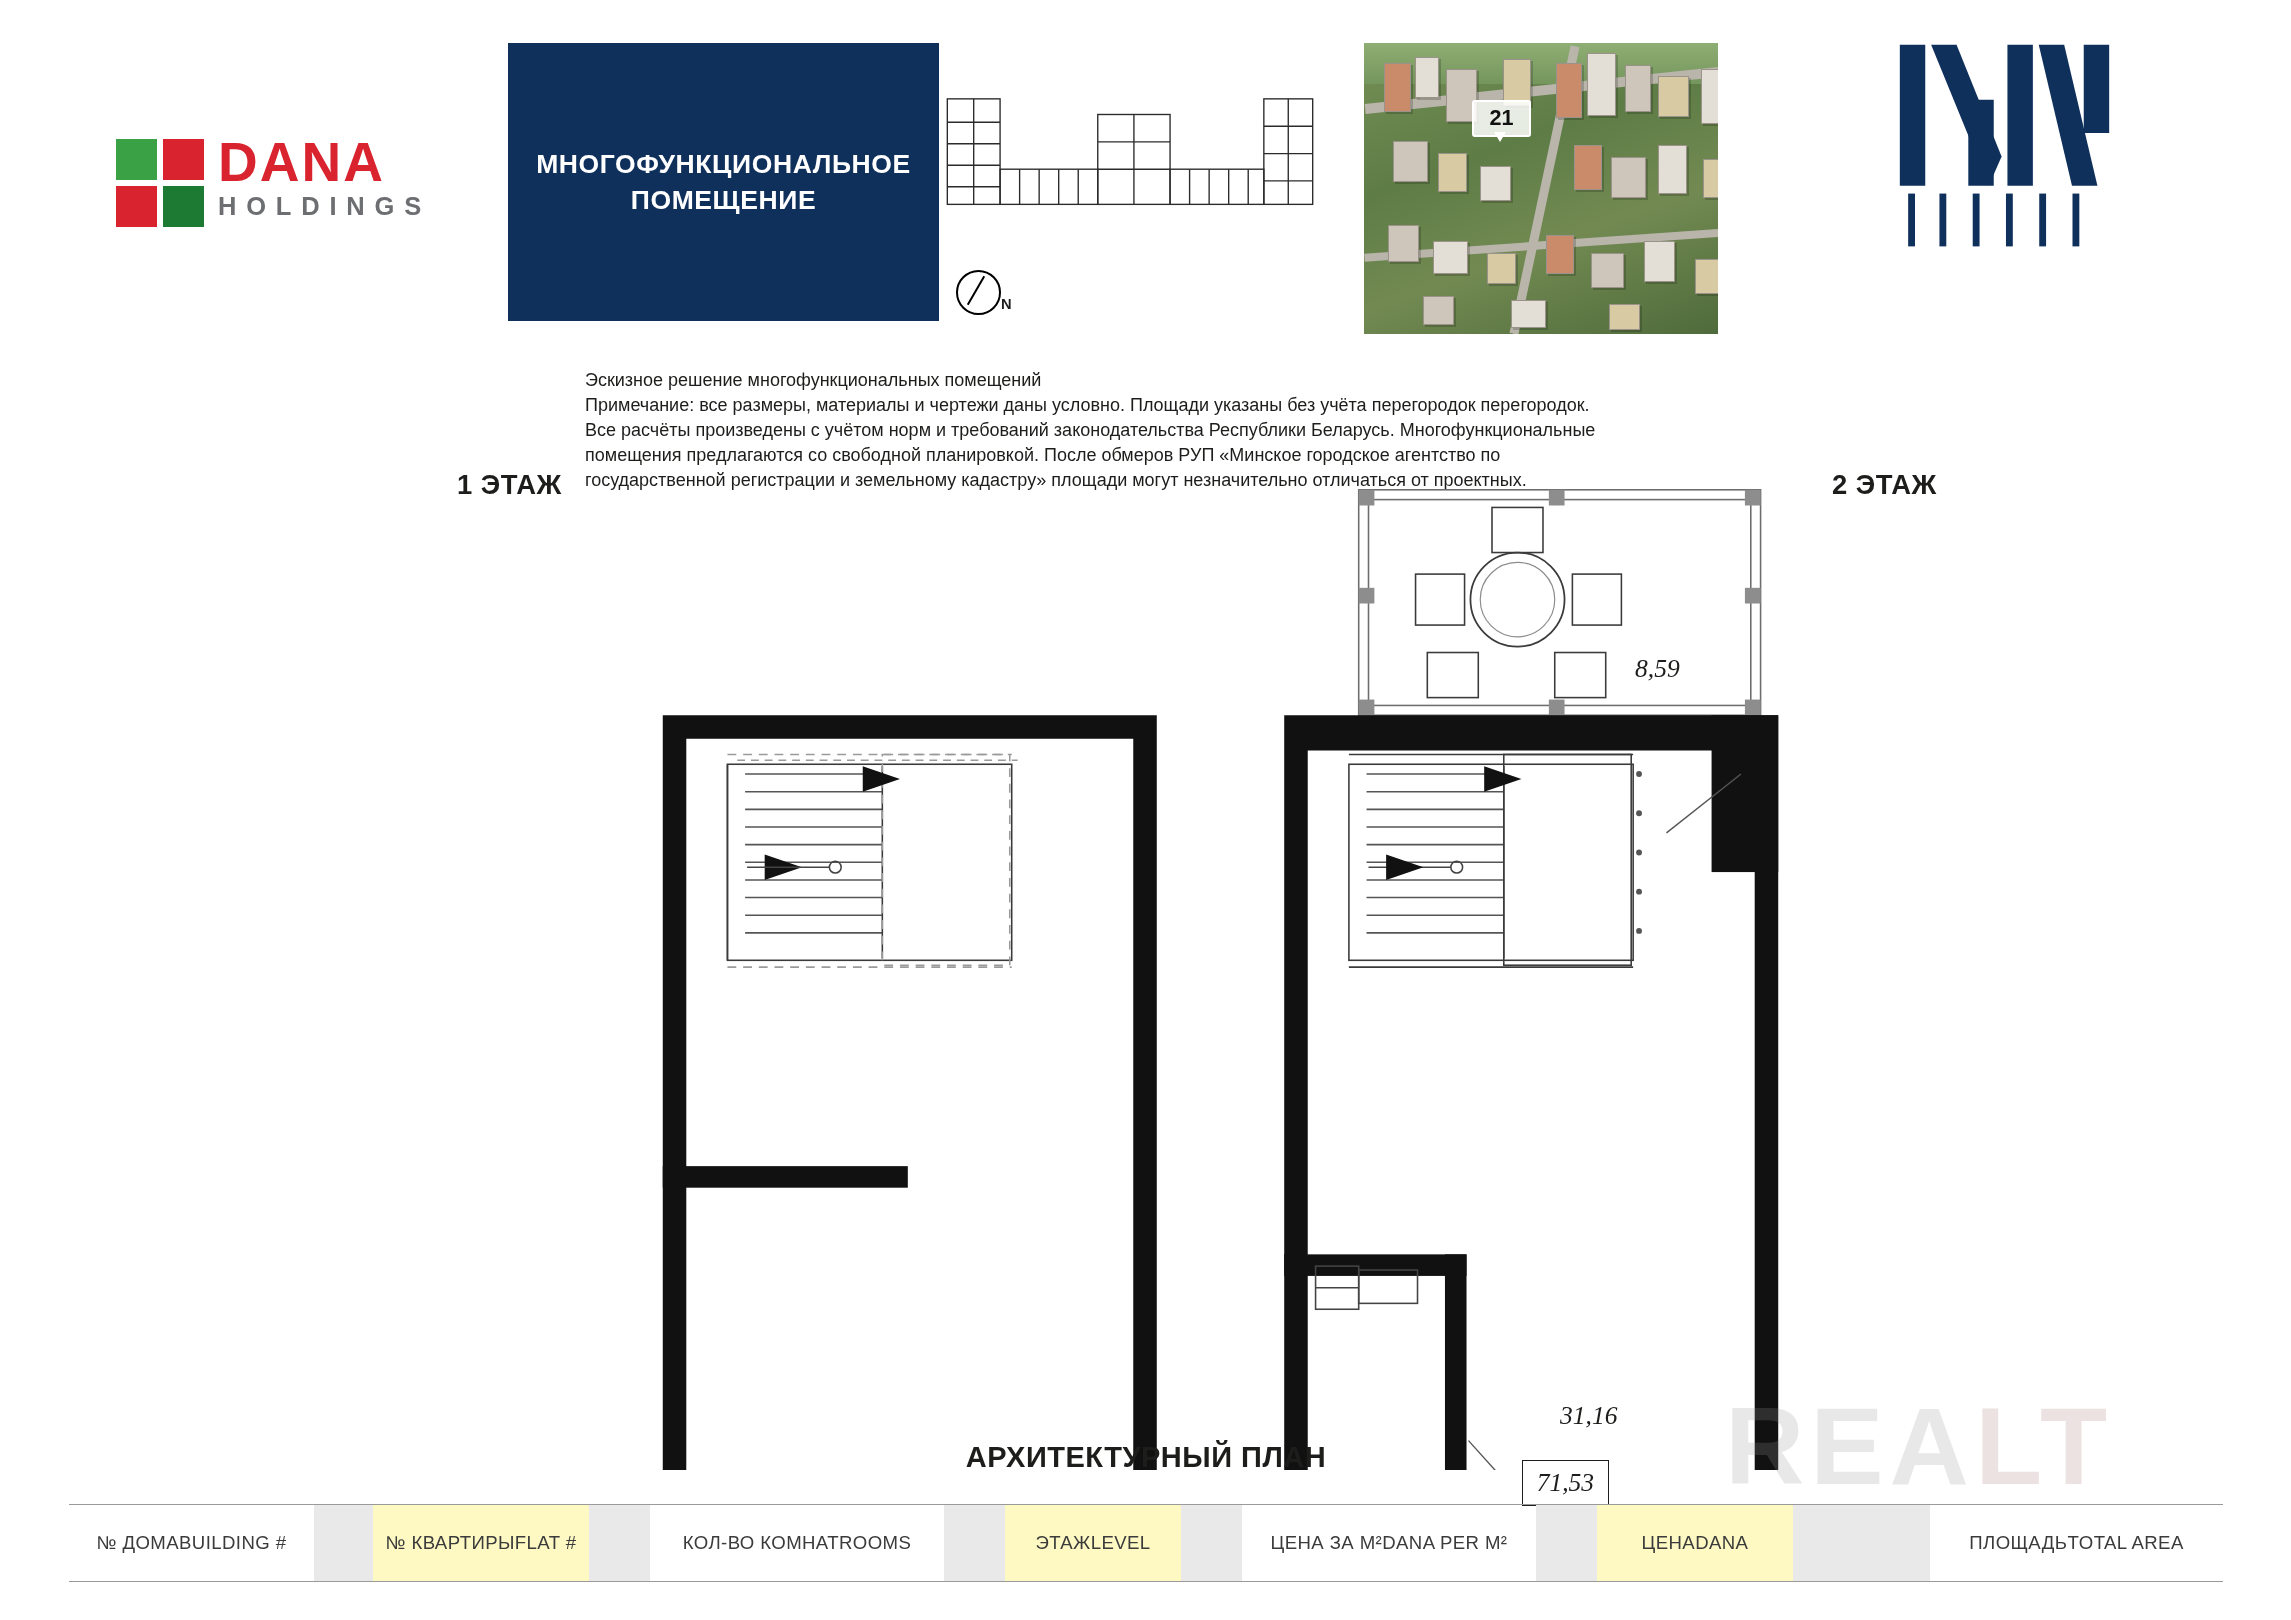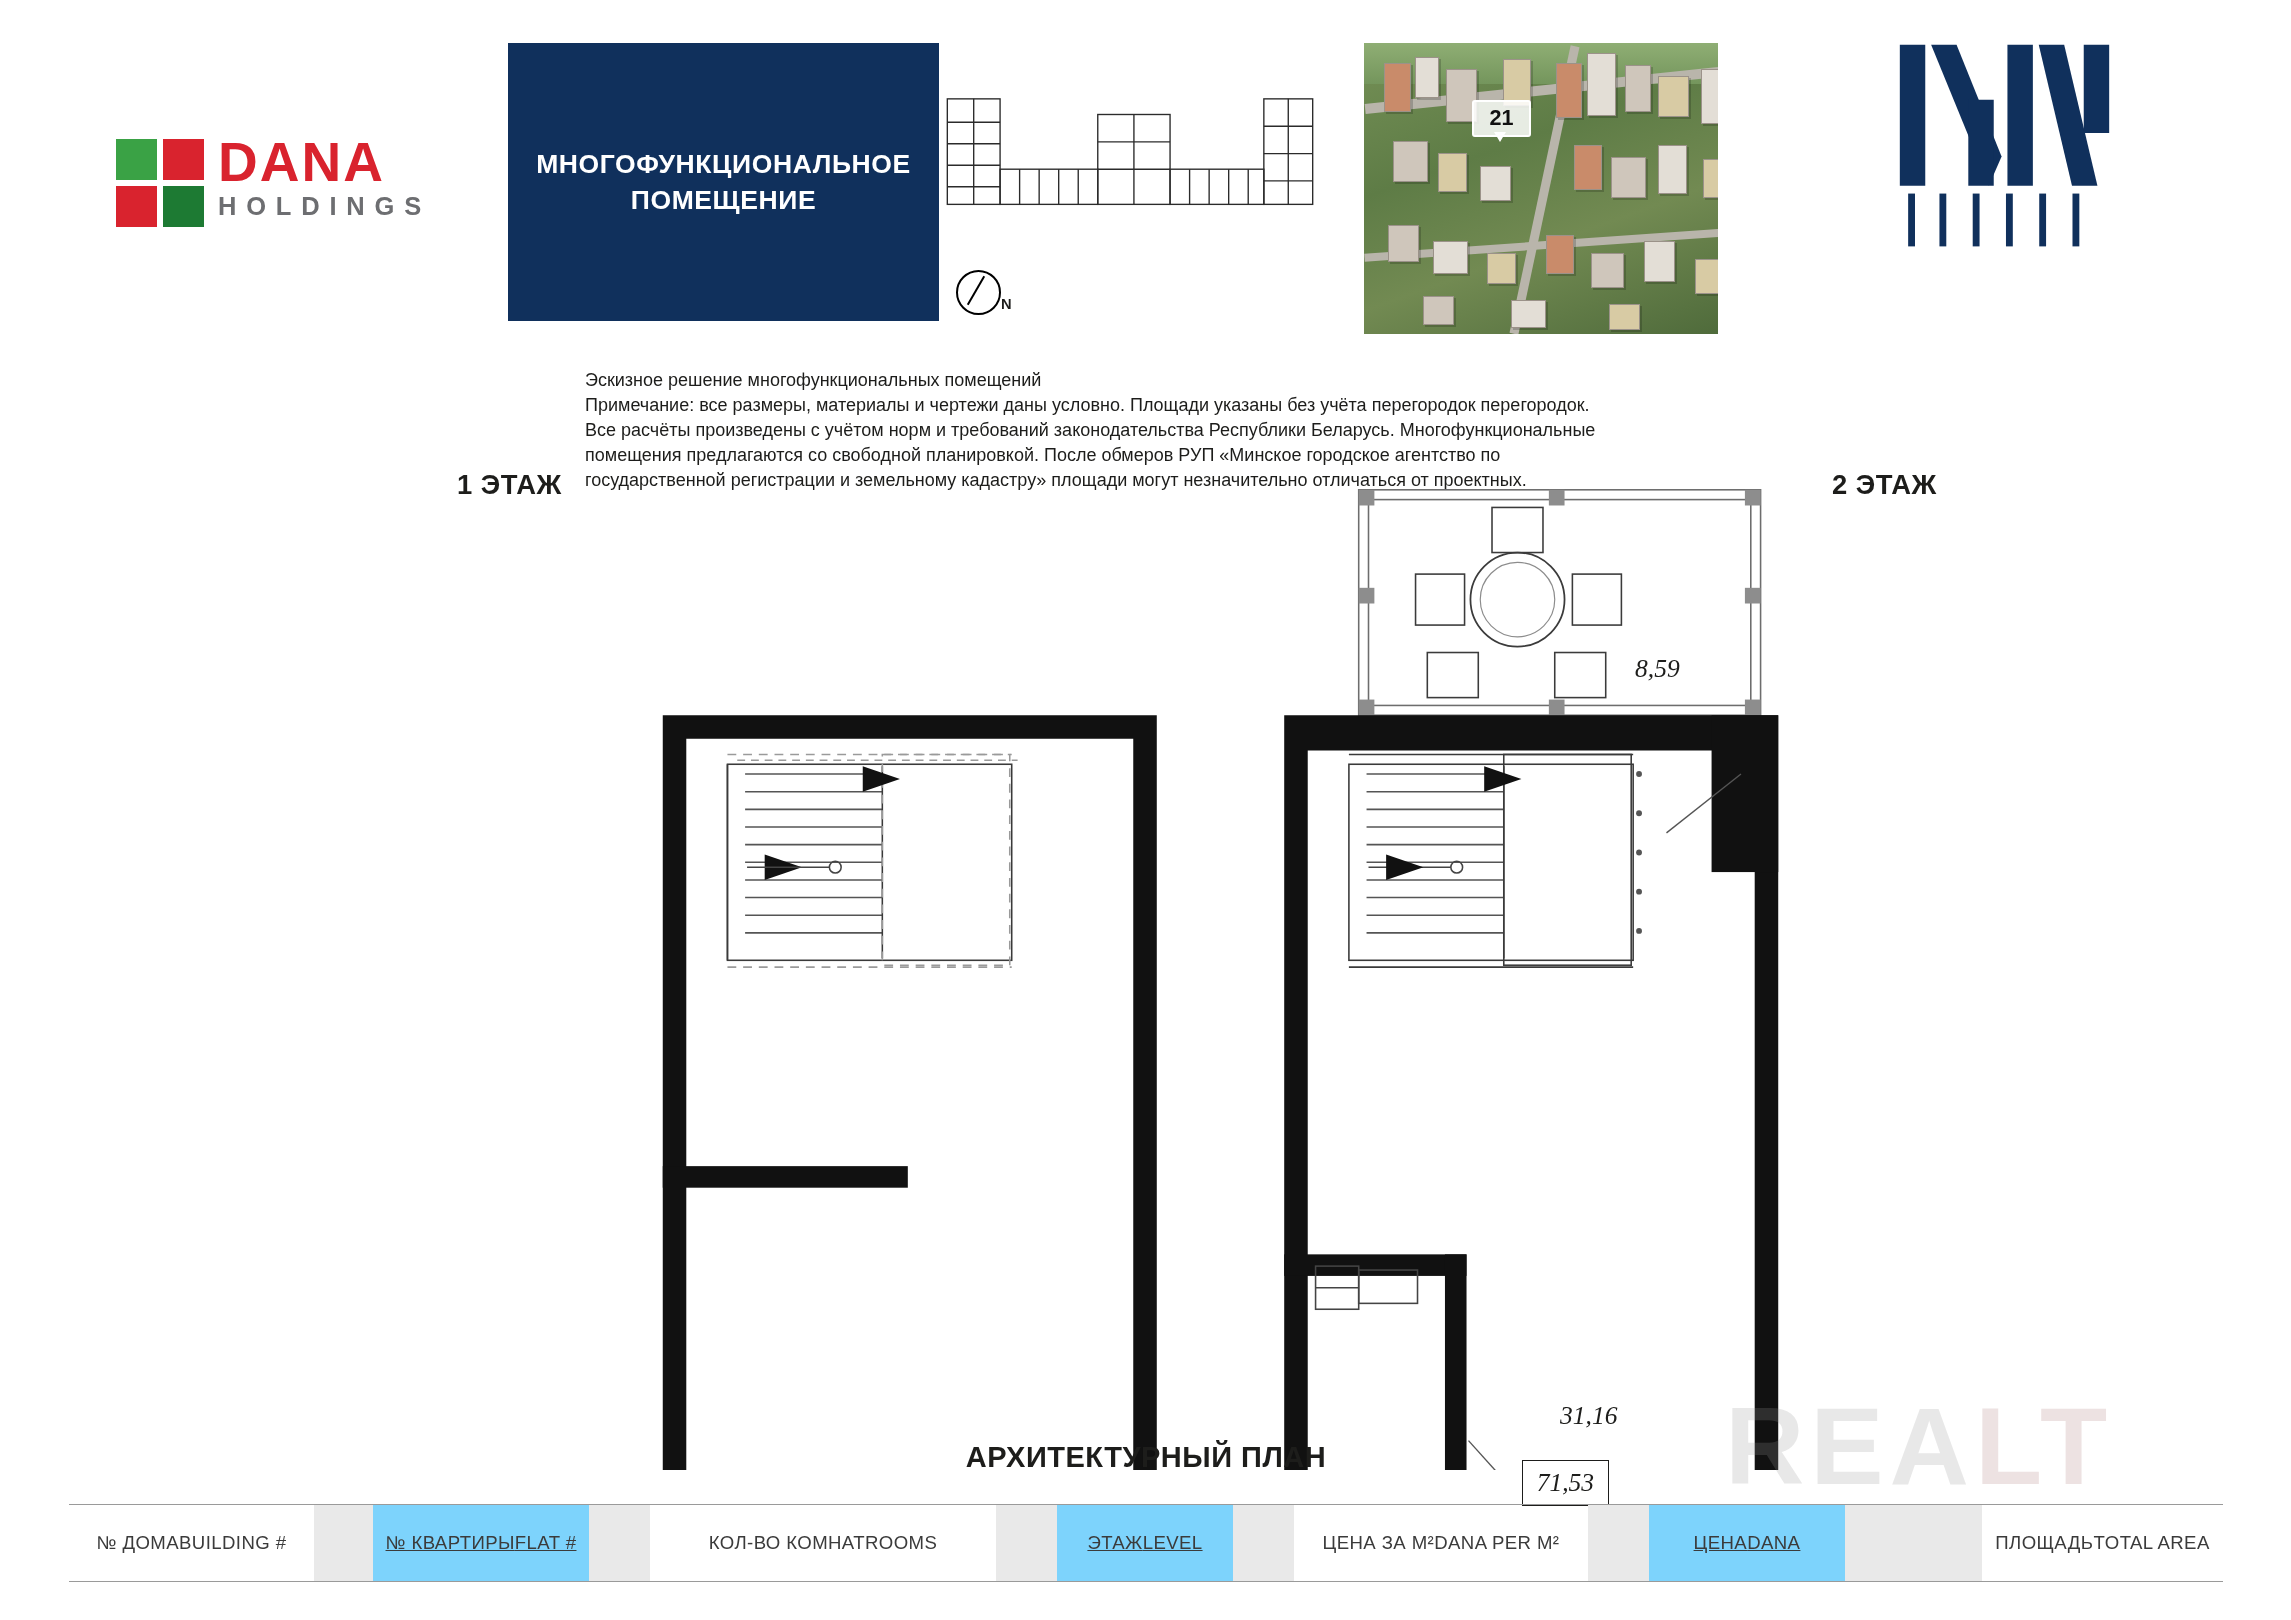--- a/index.html
+++ b/index.html
@@ -297,21 +297,21 @@
     align-items: center;
     justify-content: center;
     text-align: center;
     font-size: 18.6px;
     line-height: 24.5px;
     color: #3b3b3b;
     letter-spacing: 0.4px;
   }
   .fcell .l1r { font-weight: normal; }
   .fcell .l2r { font-weight: normal; }
-  .fcell.shaded { background: #7dd3fc; text-decoration: underline; }
+  .fcell.shaded { background: #fef9c3; }
   .fblank { background: #e9e9e9; }
 </style>
 </head>
 <body>
 
 <div class="page">
 
   <div class="header">
 
     <div class="dana-logo">
@@ -611,21 +611,21 @@
       <div class="l2r">BUILDING #</div>
     </div>
     <div class="fblank" style="width:59px;"></div>
 
     <div class="fcell shaded" style="width:216px;">
       <div class="l1r">№ КВАРТИРЫ</div>
       <div class="l2r">FLAT #</div>
     </div>
     <div class="fblank" style="width:61px;"></div>
 
-    <div class="fcell" style="width:346px;">
+    <div class="fcell" style="width:294px;">
       <div class="l1r">КОЛ-ВО КОМНАТ</div>
       <div class="l2r">ROOMS</div>
     </div>
     <div class="fblank" style="width:61px;"></div>
 
     <div class="fcell shaded" style="width:176px;">
       <div class="l1r">ЭТАЖ</div>
       <div class="l2r">LEVEL</div>
     </div>
     <div class="fblank" style="width:61px;"></div>

